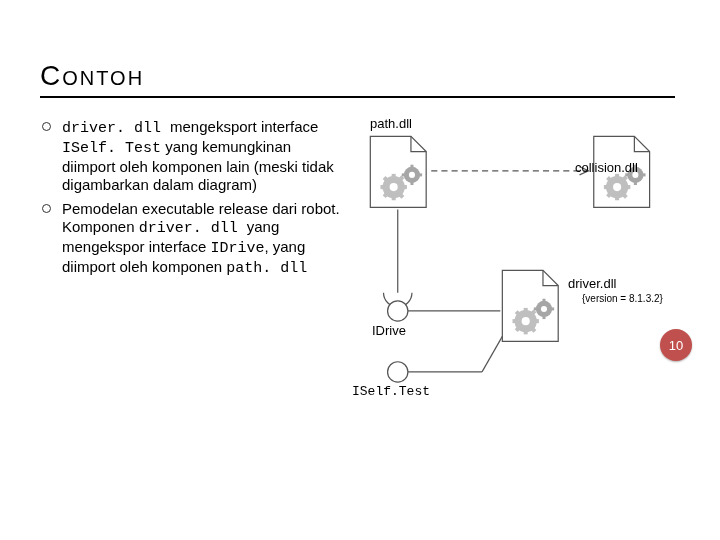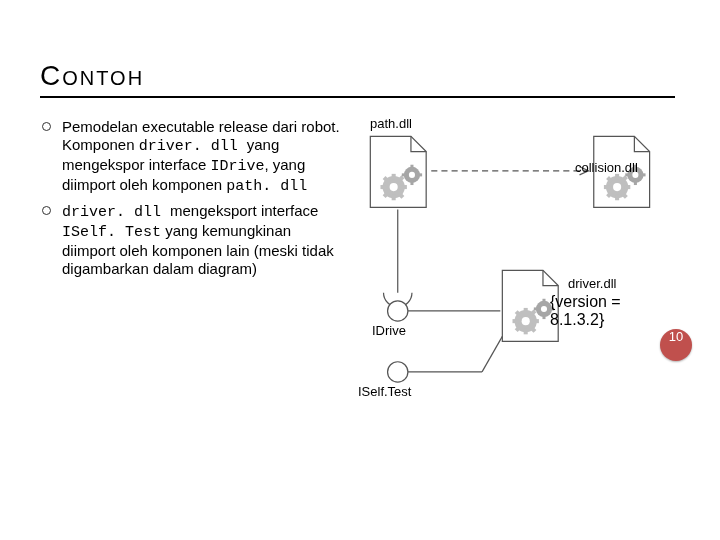--- a/index.html
+++ b/index.html
@@ -76,52 +76,53 @@
     font-size: 13px;
     font-family: Arial, sans-serif;
     white-space: nowrap;
   }
   .iface-label {
     position: absolute;
     font-size: 13px;
   }
   .tag {
     position: absolute;
-    font-size: 16px;
+    font-size: 10px;
+    margin-left: 32px;
   }
   .page-number {
     position: absolute;
     right: 28px;
     bottom: 28px;
     width: 32px;
     height: 32px;
     border-radius: 50%;
     background: #c0504d;
     color: #fff;
     font-size: 13px;
     display: flex;
-    align-items: flex-start;
+    align-items: center;
     justify-content: center;
     box-shadow: 0 1px 2px rgba(0,0,0,0.3);
   }
 </style>
 </head>
 <body>
 
 <div class="slide">
   <h1 class="title">Contoh</h1>
 
   <div class="cols">
     <div class="left">
       <ul class="bullets">
         <li>
-          <span>Pemodelan executable release dari robot. Komponen </span><span class="mono">driver. dll </span><span>yang mengekspor interface </span><span class="mono">IDrive</span><span>, yang diimport oleh komponen </span><span class="mono">path. dll</span>
+          <span class="mono">driver. dll </span><span>mengeksport interface </span><span class="mono">ISelf. Test</span><span> yang kemungkinan diimport oleh komponen lain (meski tidak digambarkan dalam diagram)</span>
         </li>
         <li>
-          <span class="mono">driver. dll </span><span>mengeksport interface </span><span class="mono">ISelf. Test</span><span> yang kemungkinan diimport oleh komponen lain (meski tidak digambarkan dalam diagram)</span>
+          <span>Pemodelan executable release dari robot. Komponen </span><span class="mono">driver. dll </span><span>yang mengekspor interface </span><span class="mono">IDrive</span><span>, yang diimport oleh komponen </span><span class="mono">path. dll</span>
         </li>
       </ul>
     </div>
 
     <div class="right">
       <svg class="diagram" viewBox="0 0 320 330">
 
         <defs>
           <g id="gears">
             <circle cx="18" cy="30" r="11" fill="#bfbfbf"></circle>
@@ -179,20 +180,20 @@
         <circle cx="47" cy="250" r="10" fill="#fff" stroke="#555" stroke-width="1.2"></circle>
         <line x1="57" y1="250" x2="130" y2="250" stroke="#555" stroke-width="1.2"></line>
         <line x1="130" y1="250" x2="150" y2="215" stroke="#555" stroke-width="1.2"></line>
       </svg>
 
       <div class="comp-label" style="left:20px; top:-2px;">path.dll</div>
       <div class="comp-label" style="left:225px; top:-2px;margin-top:44px;">collision.dll</div>
       <div class="comp-label" style="left:218px; top:158px;">driver.dll</div>
       <div class="tag" style="left:200px; top:175px;">{version = 8.1.3.2}</div>
       <div class="iface-label" style="left:22px; top:205px;">IDrive</div>
-      <div class="iface-label" style="left:8px; top:266px;">ISelf.Test</div>
+      <div class="iface-label" style="left:2px; top:266px;font-family:Liberation Mono, monospace;">ISelf.Test</div>
     </div>
   </div>
 
   <div class="page-number">
     <span>10</span>
   </div>
 </div>
 
 </body></html>

